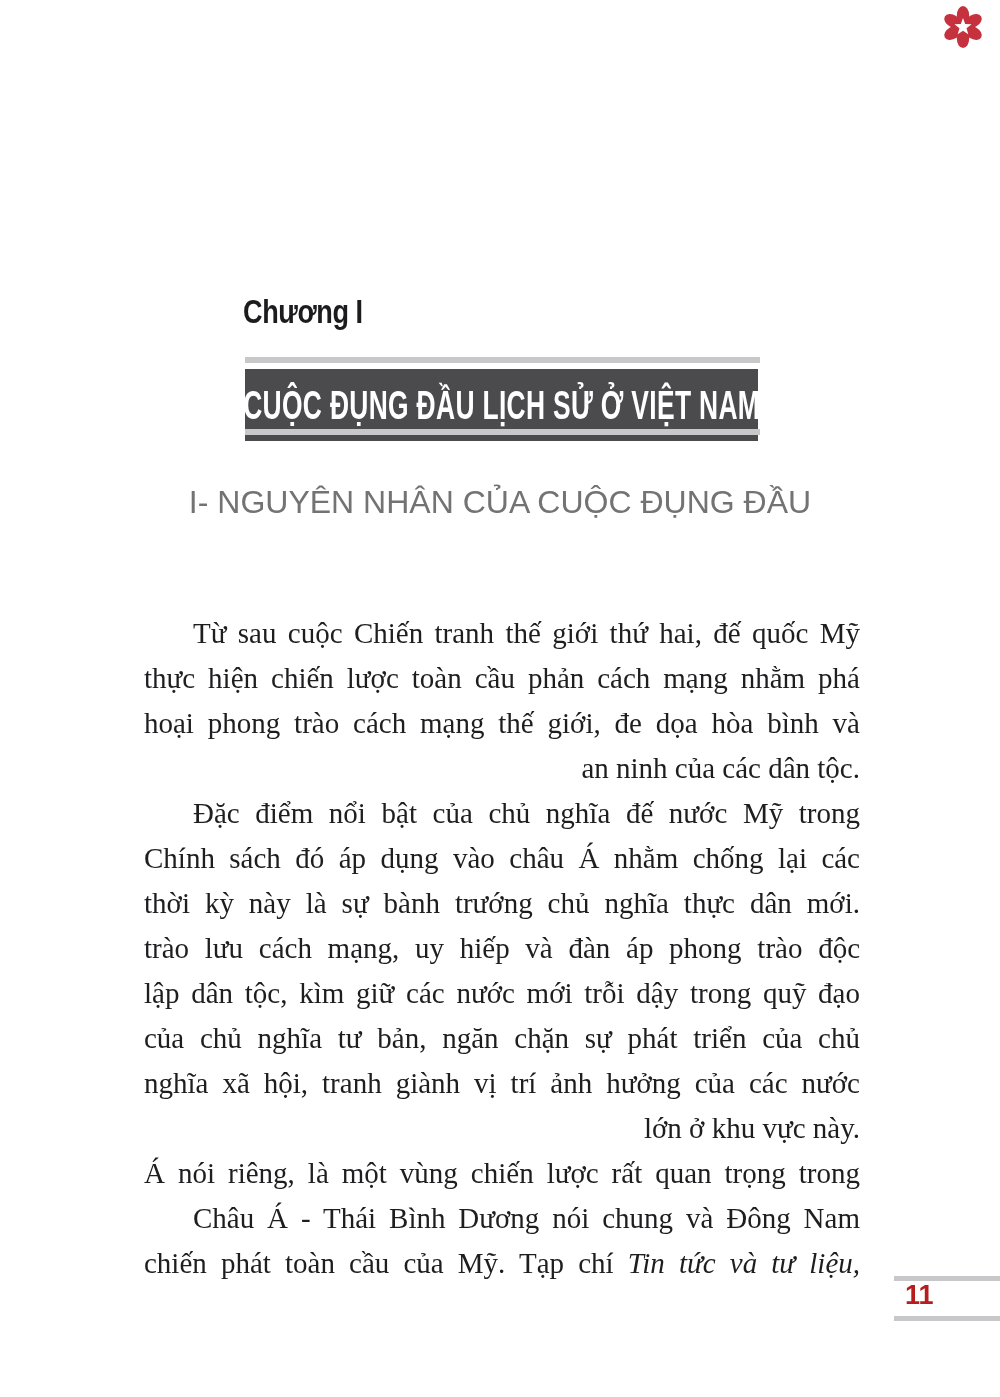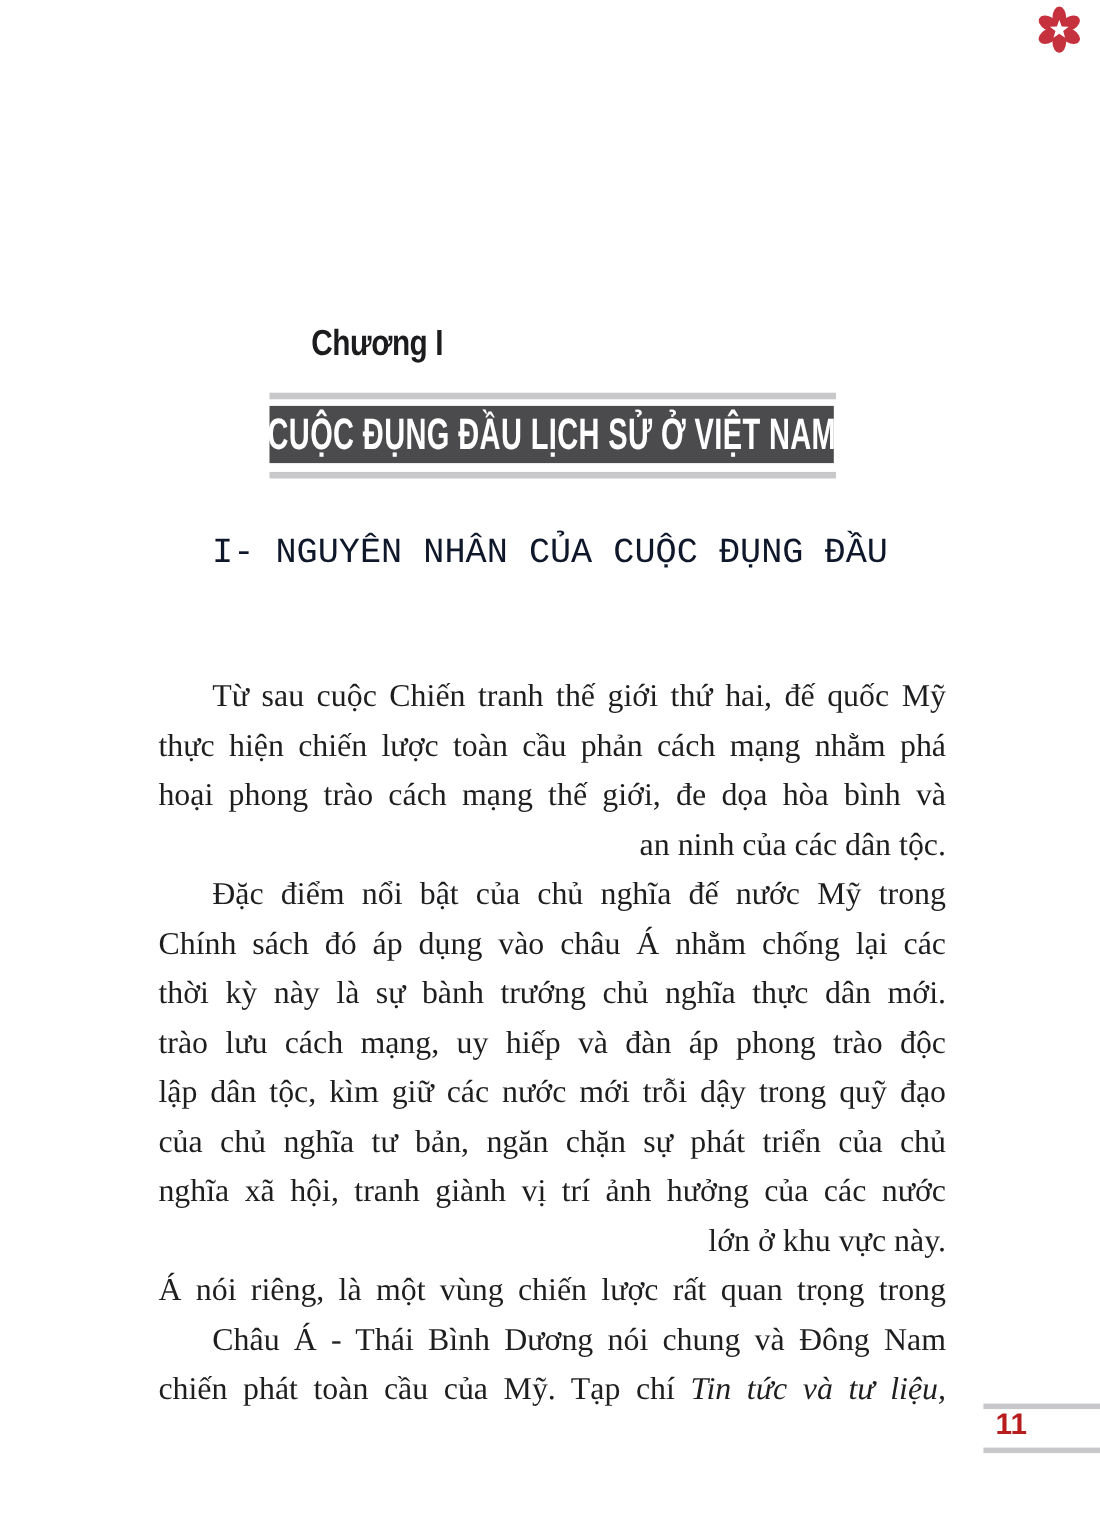--- a/index.html
+++ b/index.html
@@ -8,43 +8,43 @@
     font-family:"Liberation Serif", serif; overflow:hidden;
   }
 
   
   .corner-flower { position:absolute; left:941px; top:5px; width:44px; height:44px; }
 
   
   .chapter {
     position:absolute; left:243px; top:293px;
     font-family:"Liberation Sans", sans-serif; font-weight:bold;
-    font-size:33px; color:#1c1c1e;margin-left:40px;
+    font-size:33px; color:#1c1c1e;
   }
   .squeeze { display:inline-block; transform:scaleX(.82); transform-origin:left center; letter-spacing:-0.5px; }
 
   
   .rule { position:absolute; left:245px; width:515px; height:6px; background:#c8c8ca; }
   .rule-top { top:357px; }
   .rule-bottom { top:429px; }
   .banner {
-    position:absolute; left:245px; top:369px; width:513px; height:52px;
+    position:absolute; left:245px; top:369px; width:513px; height:72px;
     background:#4b4b4d; display:flex; align-items:center; justify-content:center;
     overflow:visible;
   }
   .banner-text {
     color:#ffffff; font-family:"Liberation Sans", sans-serif; font-weight:bold;
     font-size:40px; white-space:nowrap; transform:scaleX(.66); letter-spacing:0.5px;
   }
 
   
   .section-heading {
     position:absolute; left:0; right:0; top:484px; margin:0;
-    text-align:center; font-weight:normal; font-size:32px; color:#0f172a;
-    font-family:Liberation Mono, monospace;
+    text-align:center; font-weight:normal; font-size:32px; color:#737373;
+    font-family:Liberation Sans, sans-serif;
   }
 
   
   .body-text {
     position:absolute; left:144px; top:566px; width:716px;
     font-size:29px; color:#1e1e20;margin-top:45px;
   }
   .line { height:45px; line-height:45px; text-align:right; overflow:visible; }
   .line.just { text-align:justify; text-align-last:justify; }
   .line.indent { text-indent:49px; }

